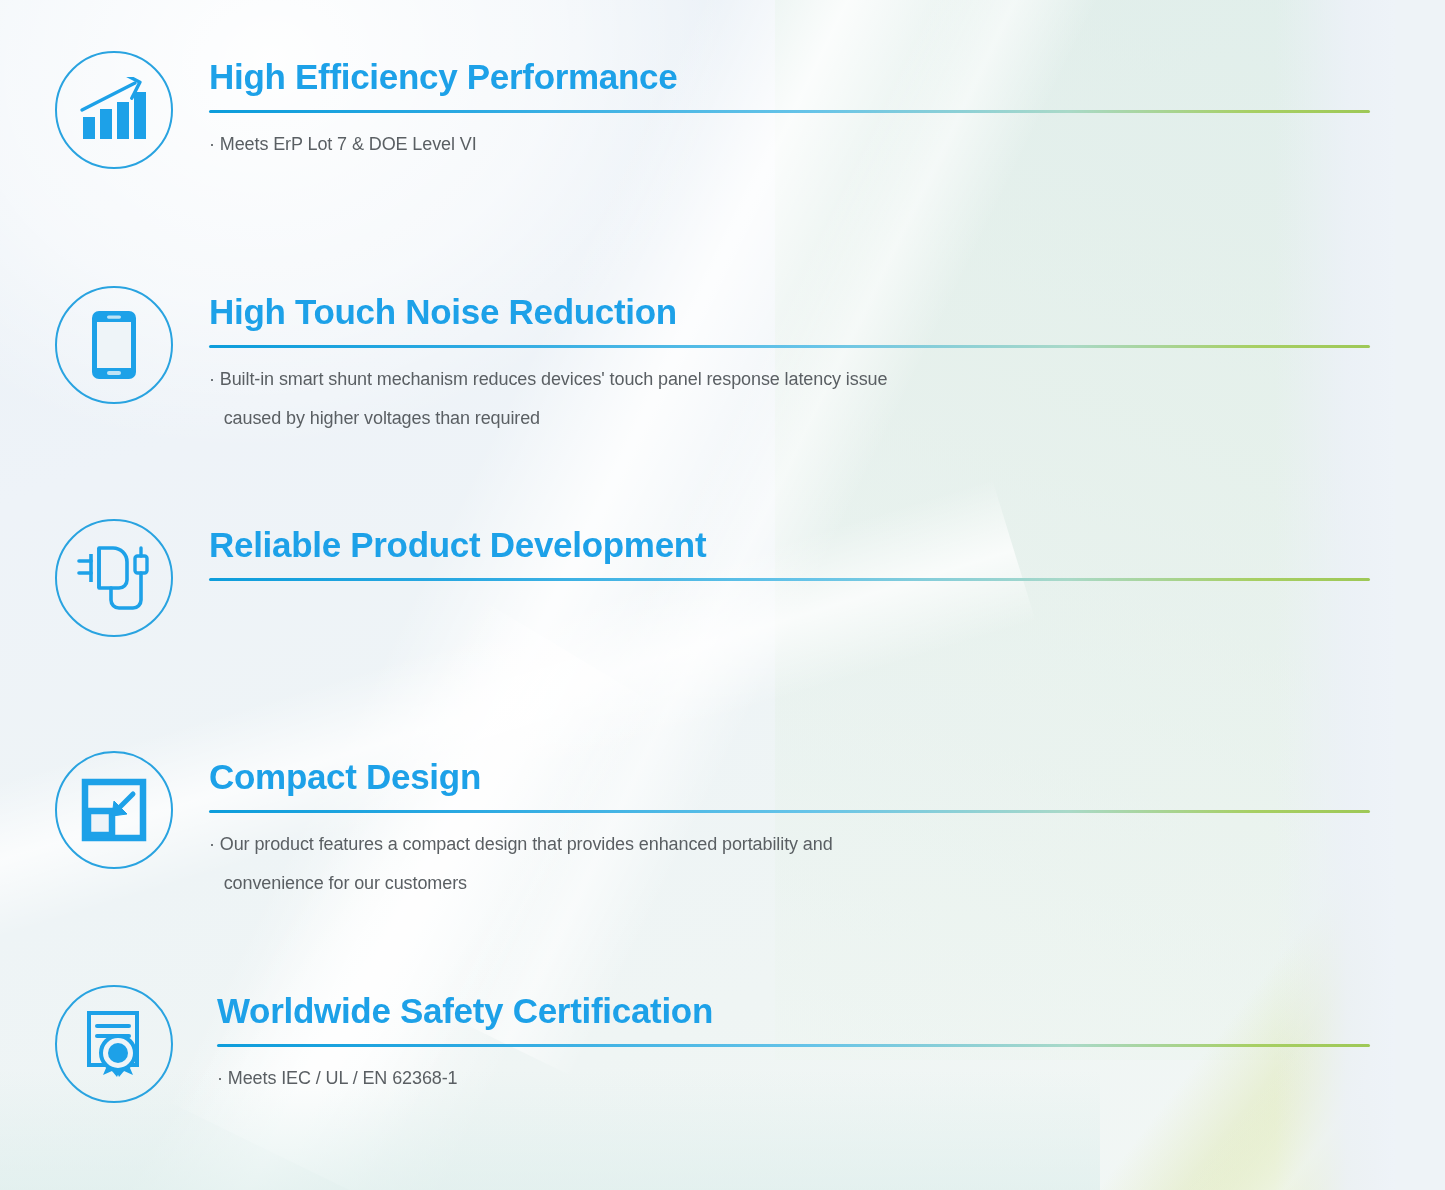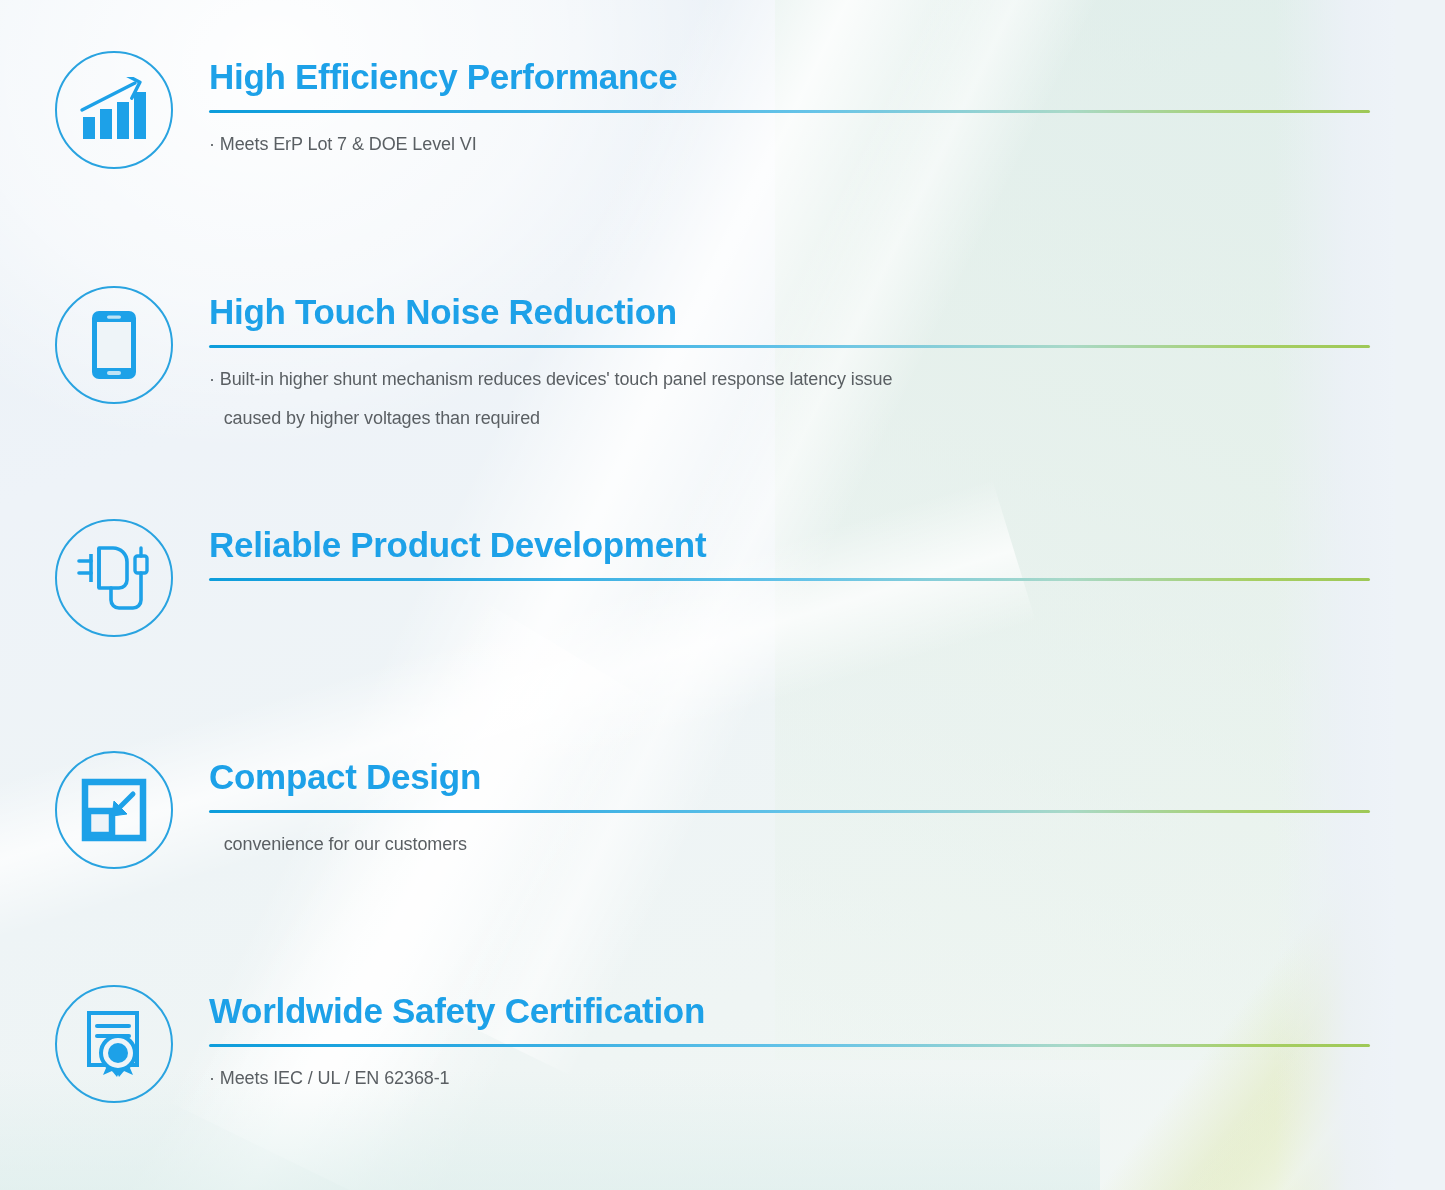--- a/index.html
+++ b/index.html
@@ -163,21 +163,21 @@
             <rect x="7" y="13" width="34" height="46" fill="#eef4f8"></rect>
             <rect x="17" y="6.5" width="14" height="3.2" rx="1.6" fill="#bfe3f5"></rect>
             <rect x="17" y="62" width="14" height="4" rx="2" fill="#bfe3f5"></rect>
           </svg>
         </div>
       </div>
       <div class="body-col" style="width:1163px;">
         <div class="f-title">High Touch Noise Reduction</div>
         <div class="rule"></div>
         <div class="f-lines">
-          <div class="f-line">· Built-in higher shunt mechanism reduces devices' touch panel response latency issue</div>
+          <div class="f-line">· Built-in smart shunt mechanism reduces devices' touch panel response latency issue</div>
           <div class="f-line">   caused by higher voltages than required</div>
         </div>
       </div>
     </div>
 
     <div class="feature" style="top:516px;left:52px;width:1318px;">
       <div class="icon-wrap">
         <div class="icon-circle">
           <svg width="78" height="72" viewBox="0 0 78 72">
             <path d="M24 6 H38 a14 14 0 0 1 14 14 V38 a8 8 0 0 1 -8 8 H24 Z" fill="none" stroke="#1da1e8" stroke-width="3.6" stroke-linejoin="round"></path>
@@ -208,26 +208,27 @@
               <line x1="52" y1="16" x2="33" y2="35" stroke-width="5" stroke-linecap="round"></line>
               <polygon points="31,38 33,23 46,36"></polygon>
             </g>
           </svg>
         </div>
       </div>
       <div class="body-col" style="width:1163px;">
         <div class="f-title">Compact Design</div>
         <div class="rule"></div>
         <div class="f-lines">
+          <div class="f-line">· Our product features a compact design that provides enhanced portability and</div>
           <div class="f-line">   convenience for our customers</div>
         </div>
       </div>
     </div>
 
-    <div class="feature" style="top:982px;left:52px;width:1318px;">
+    <div class="feature" style="top:982px;left:52px;width:1318px;gap:8px;">
       <div class="icon-wrap">
         <div class="icon-circle">
           <svg width="70" height="70" viewBox="0 0 70 70">
             <path d="M10 4 H58 V56 H10 Z" fill="none" stroke="#1da1e8" stroke-width="4"></path>
             <line x1="18" y1="17" x2="50" y2="17" stroke="#1da1e8" stroke-width="4" stroke-linecap="round"></line>
             <line x1="18" y1="27" x2="50" y2="27" stroke="#1da1e8" stroke-width="4" stroke-linecap="round"></line>
             <path d="M30 52 l-6 14 l9 -4 l5 6 l6 -14 Z" fill="#1da1e8"></path>
             <path d="M48 52 l6 14 l-9 -4 l-5 6 l-6 -14 Z" fill="#1da1e8"></path>
             <circle cx="39" cy="44" r="17" fill="#eef4f8" stroke="#1da1e8" stroke-width="4"></circle>
             <circle cx="39" cy="44" r="10" fill="#1da1e8"></circle>

